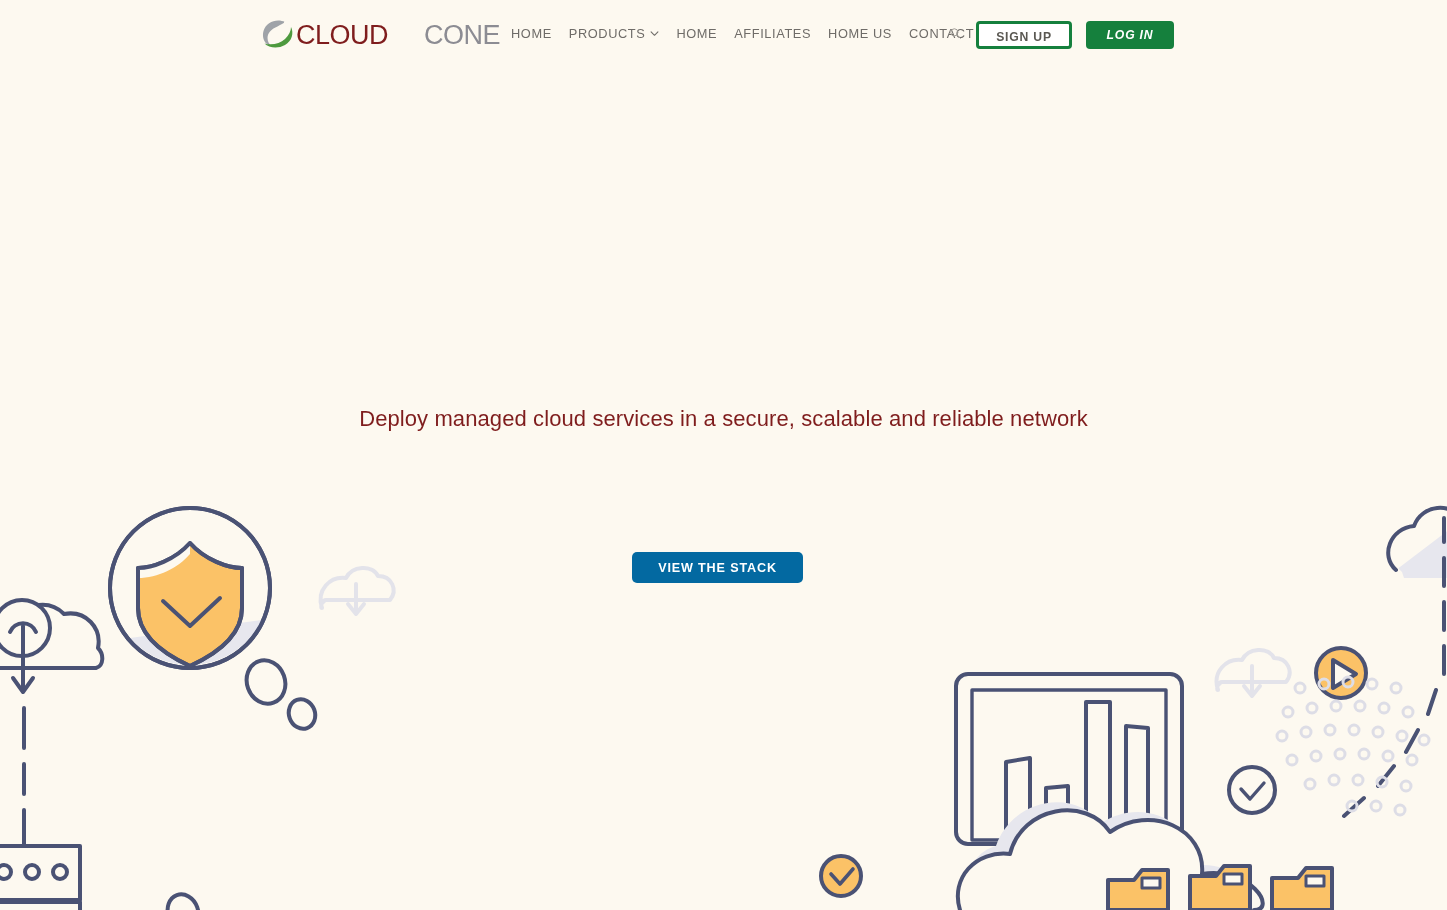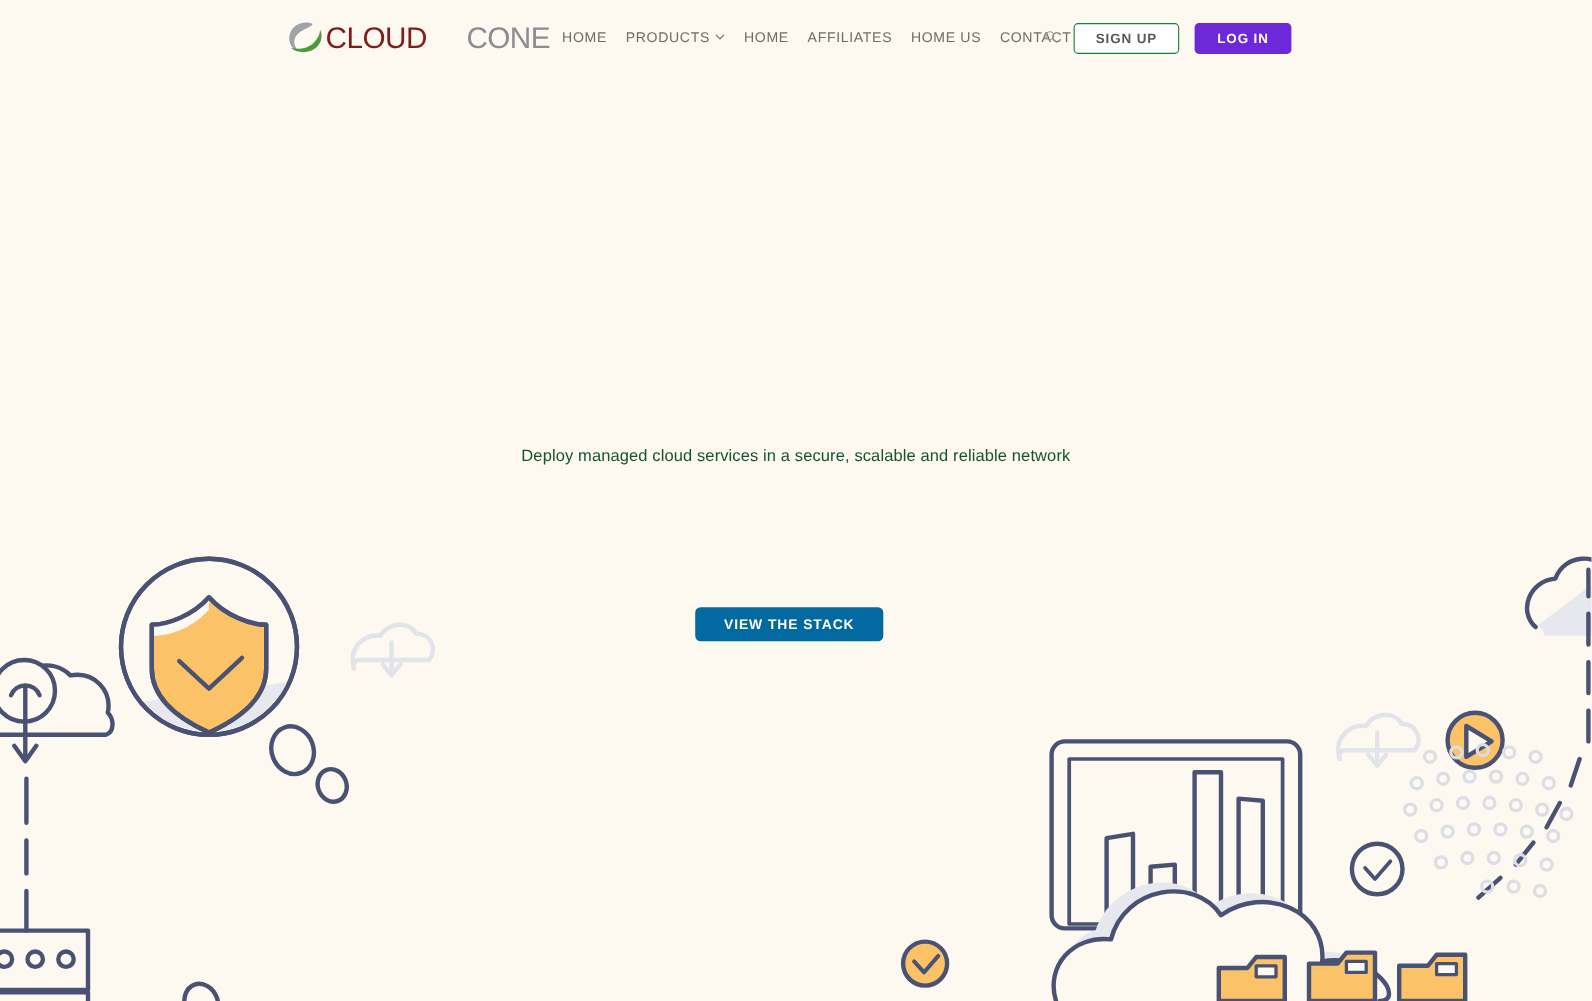--- a/index.html
+++ b/index.html
@@ -81,64 +81,65 @@
     width: 22px; height: 20px;
     display: flex; align-items: center; justify-content: center;
     cursor: pointer;
     background: none; border: none;
   }
 
   .btn-signup {
     position: absolute;
     left: 976px; top: 21px;
     width: 96px; height: 28px;
-    border: 1px solid #15803d;
+    border: 3px solid #15803d;
     border-radius: 4px;
     background: #FFFFFF;
     color: #5A5852;
     font-size: 12.2px;
     letter-spacing: 0.8px;
     font-weight: 700;
     font-family: "Liberation Sans", sans-serif;
     cursor: pointer;
     line-height: 26px;
     text-align: center;
   }
   .btn-login {
     position: absolute;
     left: 1086px; top: 21px;
     width: 88px; height: 28px;
     border: none;
     border-radius: 4px;
-    background: #6d28d9;
+    background: #15803d;
     color: #FFFFFF;
     font-size: 12.2px;
     letter-spacing: 0.8px;
     font-weight: 700;
     font-family: "Liberation Sans", sans-serif;
     cursor: pointer;
     line-height: 28px;
     text-align: center;
+    font-style: italic;
   }
 
   
   .hero {
     position: absolute;
     top: 0; left: 0;
     width: 1447px; height: 910px;
     z-index: 20;
     pointer-events: none;
   }
   .hero > * { pointer-events: auto; }
   .hero-sub {
     position: absolute;
     top: 406px; left: 0; width: 1447px;
     text-align: center;
-    font-size: 15px;
-    color: #14532d;
+    font-size: 22px;
+    color: #7f1d1d;
     letter-spacing: 0.1px;
   }
   .hero-title {
     position: absolute;
     top: 450px; left: 0; width: 1447px;
     text-align: center;
     font-size: 30px;
     color: #6E6B66;
     font-weight: 400;
     letter-spacing: -0.1px;

